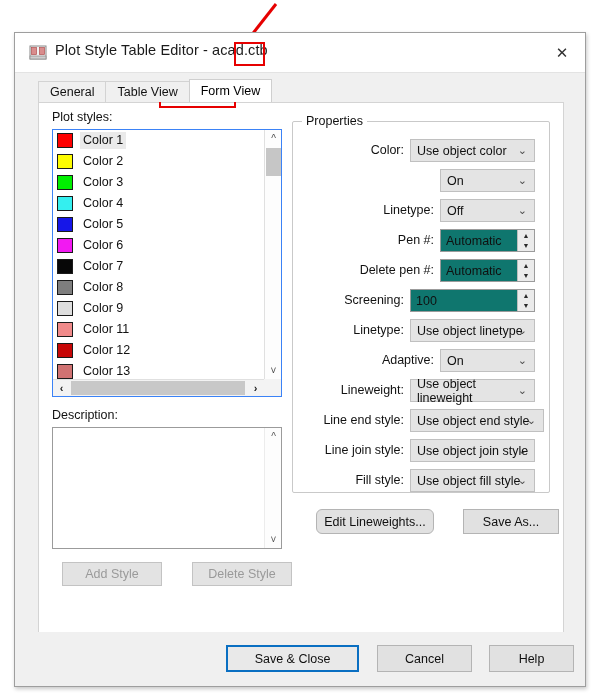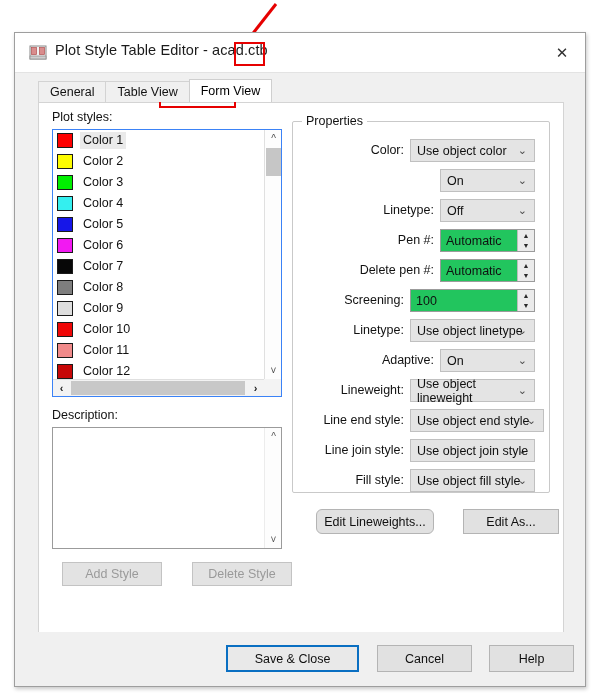--- a/index.html
+++ b/index.html
@@ -218,21 +218,21 @@
     padding-left: 6px;
     font-size: 12.5px; color: #101010;
   }
   .combo .caret {
     position: absolute; right: 7px; top: 4px;
     color: #4d4d4d; font-size: 11px;
   }
   .spin {
     position: absolute;
     height: 23px;
-    background: #22c55e;
+    background: #0f766e;
     border: 1px solid #9b9b9b;
     display: flex; align-items: center;
     padding-left: 5px;
     font-size: 12.5px; color: #101010;
   }
   .spin .spinner {
     position: absolute; right: 0; top: 0;
     width: 17px; height: 21px;
     background: #ebebeb;
     border-left: 1px solid #bdbdbd;
@@ -324,24 +324,20 @@
             </div>
             <div class="list-item">
               <div class="swatch" style="background: rgb(126, 126, 126);"></div>
               <span class="lbl">Color 8</span>
             </div>
             <div class="list-item">
               <div class="swatch" style="background: rgb(222, 222, 222);"></div>
               <span class="lbl">Color 9</span>
             </div>
             <div class="list-item">
-              <div class="swatch" style="background: rgb(239, 7, 7);"></div>
-              <span class="lbl">Color 10</span>
-            </div>
-            <div class="list-item">
               <div class="swatch" style="background: rgb(240, 138, 138);"></div>
               <span class="lbl">Color 11</span>
             </div>
             <div class="list-item">
               <div class="swatch" style="background: rgb(199, 7, 7);"></div>
               <span class="lbl">Color 12</span>
             </div>
             <div class="list-item">
               <div class="swatch" style="background: rgb(208, 114, 114);"></div>
               <span class="lbl">Color 13</span>
@@ -441,21 +437,21 @@
             </div>
             <div class="prop-label" style="left: 4px; width: 107px; top: 351px;">Fill style:</div>
             <div class="combo" style="left: 117px; top: 347px; width: 125px;">
               <span>Use object fill style</span>
               <span class="caret">⌄</span>
             </div>
           </div>
       </div>
 
       <div class="btn" style="left:277px; top:406px; width:118px; height:25px;border-radius:6px;">Edit Lineweights...</div>
-      <div class="btn" style="left:424px; top:406px; width:96px; height:25px;">Edit As...</div>
+      <div class="btn" style="left:424px; top:406px; width:96px; height:25px;">Save As...</div>
 
     </div>
 
     <div class="footer">
       <div class="btn default" style="left:211px; top:13px; width:133px; height:27px;">Save &amp; Close</div>
       <div class="btn" style="left:362px; top:13px; width:95px; height:27px;">Cancel</div>
       <div class="btn" style="left:474px; top:13px; width:85px; height:27px;">Help</div>
     </div>
 
   </div>

